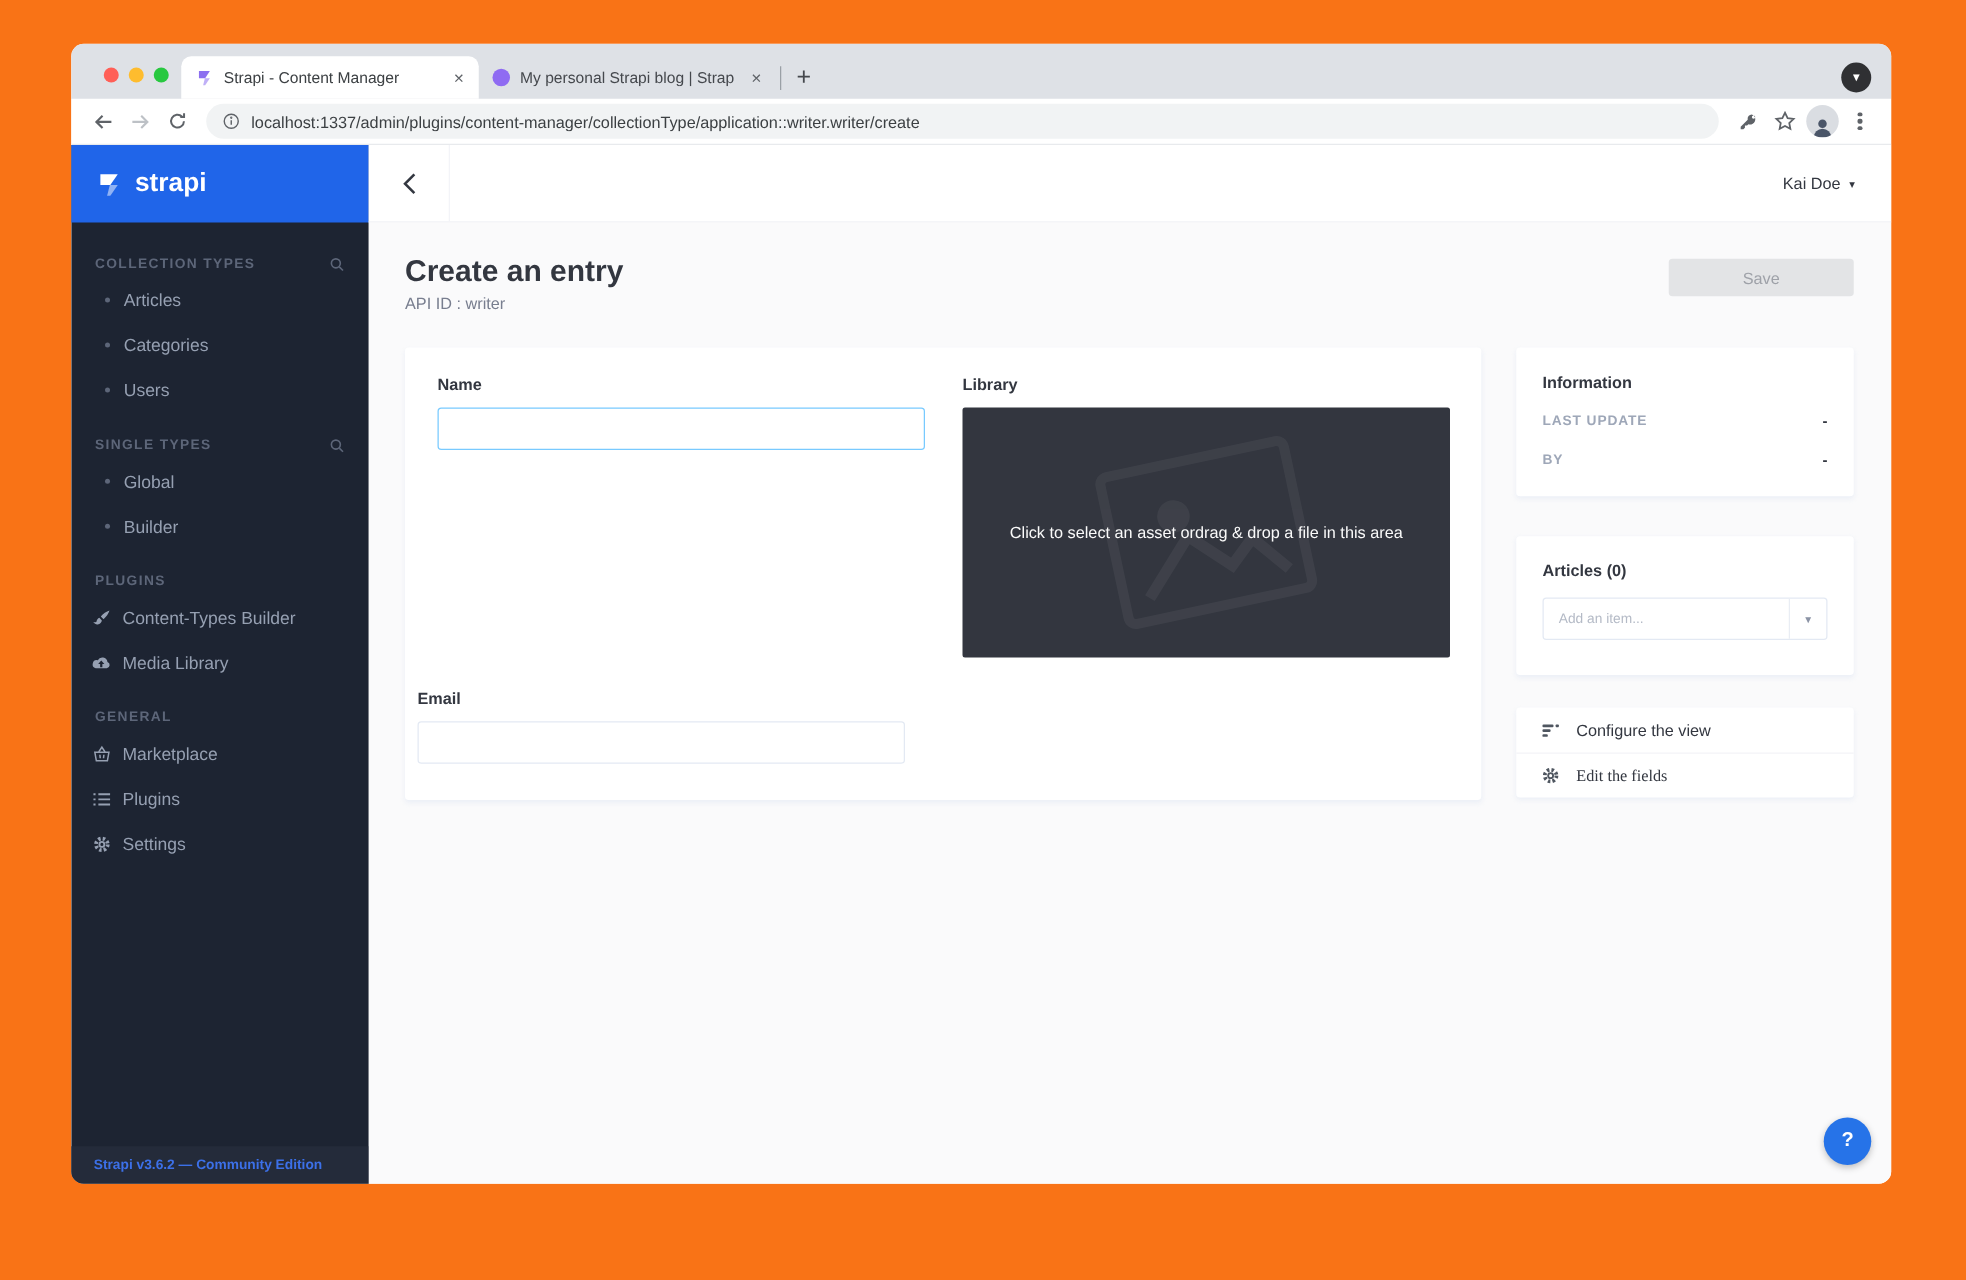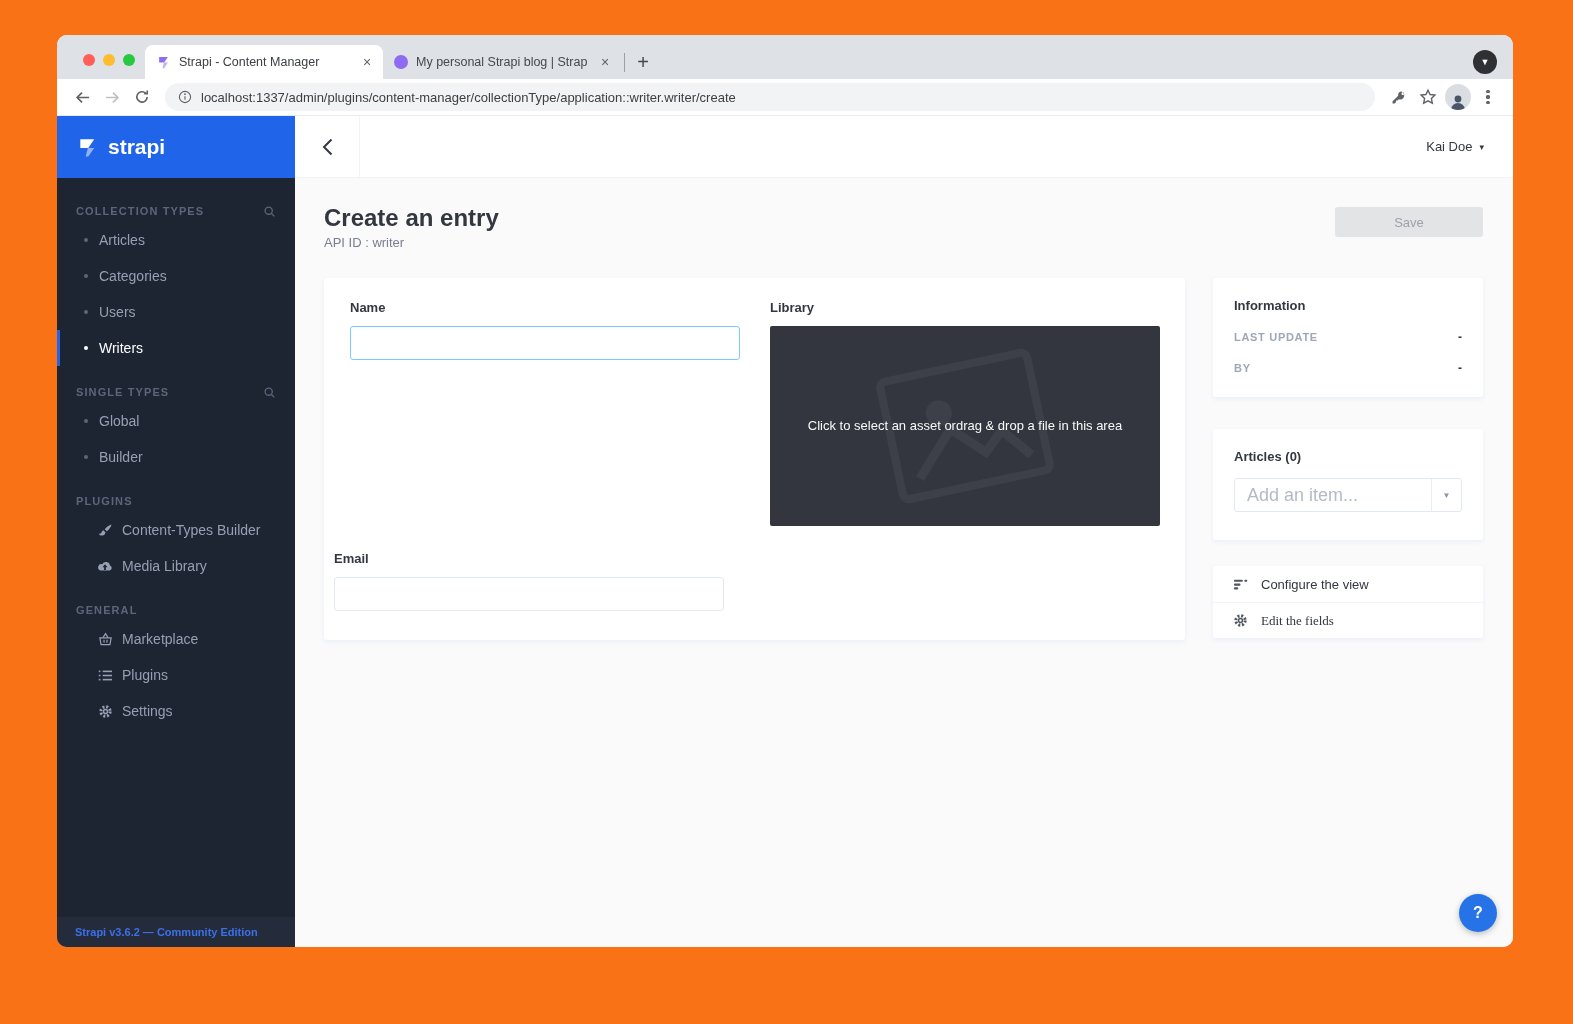--- a/index.html
+++ b/index.html
@@ -47,21 +47,21 @@
   .nav { flex:1; padding-top:18px; overflow:hidden; }
   .section-head { display:flex; align-items:center; justify-content:space-between; padding:0 19px;
                   height:22px; margin-top:15px; color:#5d6679; font-size:11px; font-weight:bold; letter-spacing:1.1px; }
   .section-head:first-child { margin-top:4px; }
   .s-item { height:36px; display:flex; align-items:center; gap:11px; padding-left:27px;
             color:#96a0b2; font-size:14px; position:relative; cursor:pointer; }
   .s-item .dot { width:4px; height:4px; border-radius:50%; background:#5d6679; flex-shrink:0; }
   .s-item.active { color:#fff; }
   .s-item.active .dot { background:#fff; }
   .s-item.active::before { content:""; position:absolute; left:0; top:0; bottom:0; width:3px; background:#2065e9; }
-  .s-item.iconic { padding-left:16px; gap:9px;margin-left:24px; }
+  .s-item.iconic { padding-left:16px; gap:9px; }
   .s-item .micon { width:16px; display:flex; justify-content:center; color:#96a0b2; flex-shrink:0; }
   .side-footer { height:30px; background:#242b3a; display:flex; align-items:center; padding-left:18px;
                  font-size:11px; font-weight:bold; color:#3c70e8; flex-shrink:0; }
 
   .content { flex:1; background:#fafafb; display:flex; flex-direction:column; position:relative; min-width:0; }
   .app-header { height:62px; background:#fff; border-bottom:1px solid #f1f2f6; display:flex; align-items:center; flex-shrink:0; }
   .back-box { width:65px; height:100%; border-right:1px solid #f3f4f8; display:flex; align-items:center; justify-content:center; color:#333740; }
   .user-menu { margin-left:auto; padding-right:29px; display:flex; align-items:center; gap:7px;
                font-size:13px; color:#333740; }
   .user-caret { font-size:9px; color:#333740; }
@@ -90,21 +90,21 @@
 
   .right-col { width:270px; margin-left:28px; }
   .info-card { padding:20px 21px 22px; }
   .panel-title { font-size:13px; font-weight:bold; color:#333740; }
   .info-row { display:flex; justify-content:space-between; align-items:center; margin-top:17px; }
   .info-label { font-size:11px; font-weight:bold; letter-spacing:.7px; color:#9ea7b8; }
   .info-value { font-size:12px; font-weight:bold; color:#333740; }
   .articles-card { margin-top:32px; padding:20px 21px 28px; }
   .select { margin-top:14px; height:34px; border:1px solid #e3e9f3; border-radius:3px; display:flex;
             align-items:stretch; background:#fff; cursor:pointer; }
-  .select-ph { flex:1; display:flex; align-items:center; padding:0 12px; font-size:18px; color:#b4bac6; }
+  .select-ph { flex:1; display:flex; align-items:center; padding:0 12px; font-size:11px; color:#b4bac6; }
   .select-caret { width:30px; border-left:1px solid #e9edf4; display:flex; align-items:center;
                   justify-content:center; color:#8b93a5; font-size:8px; }
   .links-card { margin-top:26px; }
   .link-row { height:36px; display:flex; align-items:center; gap:13px; padding:0 20px;
               font-size:13px; color:#333740; cursor:pointer; }
   .link-row + .link-row { border-top:1px solid #f3f4f8;font-family:Liberation Serif, serif; }
   .link-row .micon { color:#4f5660; display:flex; }
 
   .help-fab { position:absolute; right:16px; bottom:15px; width:38px; height:38px; border-radius:50%;
               background:#2673e8; color:#fff; font-size:16px; font-weight:bold; border:none;
@@ -218,24 +218,20 @@
               <span>Articles</span>
             </div>
           <div class="s-item">
               <span class="dot"></span>
               <span>Categories</span>
             </div>
           <div class="s-item">
               <span class="dot"></span>
               <span>Users</span>
             </div>
-          <div class="s-item active">
-              <span class="dot"></span>
-              <span>Writers</span>
-            </div>
 
           <div class="section-head">
             <span>SINGLE TYPES</span>
             <svg width="13" height="13" viewBox="0 0 16 16" fill="none" stroke="#5d6679" stroke-width="1.6">
                 <circle cx="7" cy="7" r="4.4"></circle>
                 <line x1="10.4" y1="10.4" x2="14" y2="14"></line>
               </svg>
           </div>
           <div class="s-item">
               <span class="dot"></span>

